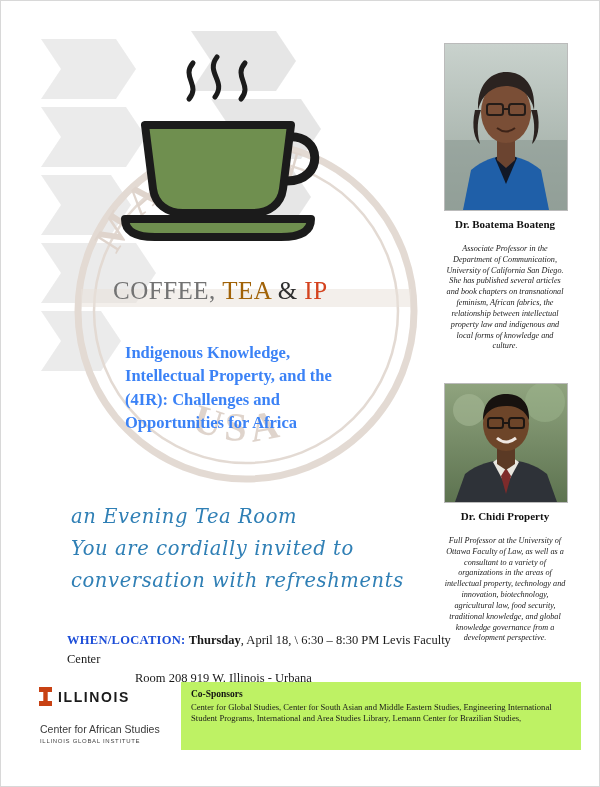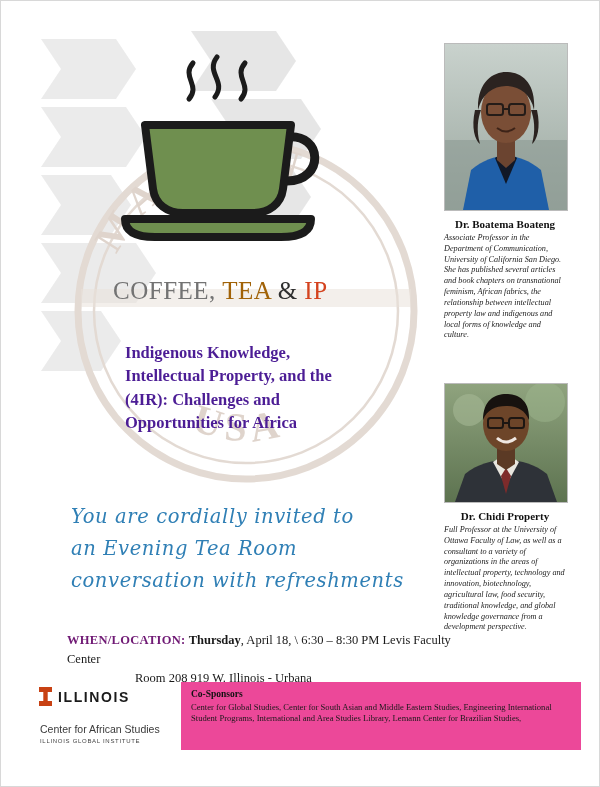--- a/index.html
+++ b/index.html
@@ -62,21 +62,21 @@
   
   .title-block {
     position: absolute;
     left: 124px;
     top: 340px;
     width: 270px;
     font-family: "Liberation Serif", serif;
     font-weight: bold;
     font-size: 16.5px;
     line-height: 1.42;
-    color: #4c1d95;
+    color: #3b82f6;
   }
 
   
   .invite {
     position: absolute;
     left: 70px;
     top: 500px;
     width: 350px;
     font-family: "DejaVu Serif", serif;
     font-style: italic;
@@ -91,21 +91,21 @@
     position: absolute;
     left: 66px;
     top: 630px;
     width: 400px;
     font-family: "Liberation Serif", serif;
     font-size: 12.5px;
     color: #1a1a1a;
     line-height: 1.5;
   }
   .when .when-label {
-    color: #701a75;
+    color: #1d4ed8;
     font-weight: bold;
     letter-spacing: 0.3px;
     text-align: right;
   }
   .when .when-bold { font-weight: bold; text-align: right; }
   .when .when-line2 {
     display: block;
     margin-left: 68px;
   }
 
@@ -129,44 +129,44 @@
   .speaker.two .photo { height: 118px; }
 
   .speaker-name {
     margin-top: 7px;
     font-family: "Liberation Serif", serif;
     font-weight: bold;
     font-size: 11px;
     color: #111;
   }
   .speaker-bio {
-    margin-top: 3px;
+    margin-top: 14px;
     font-family: "Liberation Serif", serif;
     font-style: italic;
     font-size: 8.2px;
     line-height: 1.32;
     color: #222;
-    text-align: left;
+    text-align: center;
   }
 
   
   .footer {
     position: absolute;
     left: 0;
     top: 676px;
     width: 600px;
     height: 111px;
   }
   .cosponsor-box {
     position: absolute;
     left: 180px;
     top: 5px;
     width: 400px;
     height: 68px;
-    background: #ec4899;
+    background: #bef264;
     padding: 7px 10px 7px 10px;
     box-sizing: border-box;
   }
   .cosponsor-title {
     font-family: "Liberation Serif", serif;
     font-weight: bold;
     font-size: 9.5px;
     color: #111;
     margin-bottom: 3px;
   }
@@ -275,22 +275,22 @@
   </div>
 
   <div class="title-block">
     <div>Indigenous Knowledge,</div>
     <div>Intellectual Property, and the</div>
     <div>(4IR): Challenges and</div>
     <div>Opportunities for Africa</div>
   </div>
 
   <div class="invite">
+    <div>an Evening Tea Room</div>
     <div>You are cordially invited to</div>
-    <div>an Evening Tea Room</div>
     <div>conversation with refreshments</div>
   </div>
 
   <div class="when">
     <span class="when-label">WHEN/LOCATION:</span>
     <span class="when-bold">Thursday</span><span>, April 18, \ 6:30 – 8:30 PM Levis Faculty Center</span>
     <span class="when-line2">Room 208 919 W. Illinois - Urbana</span>
   </div>
 
   <div class="speaker one">

